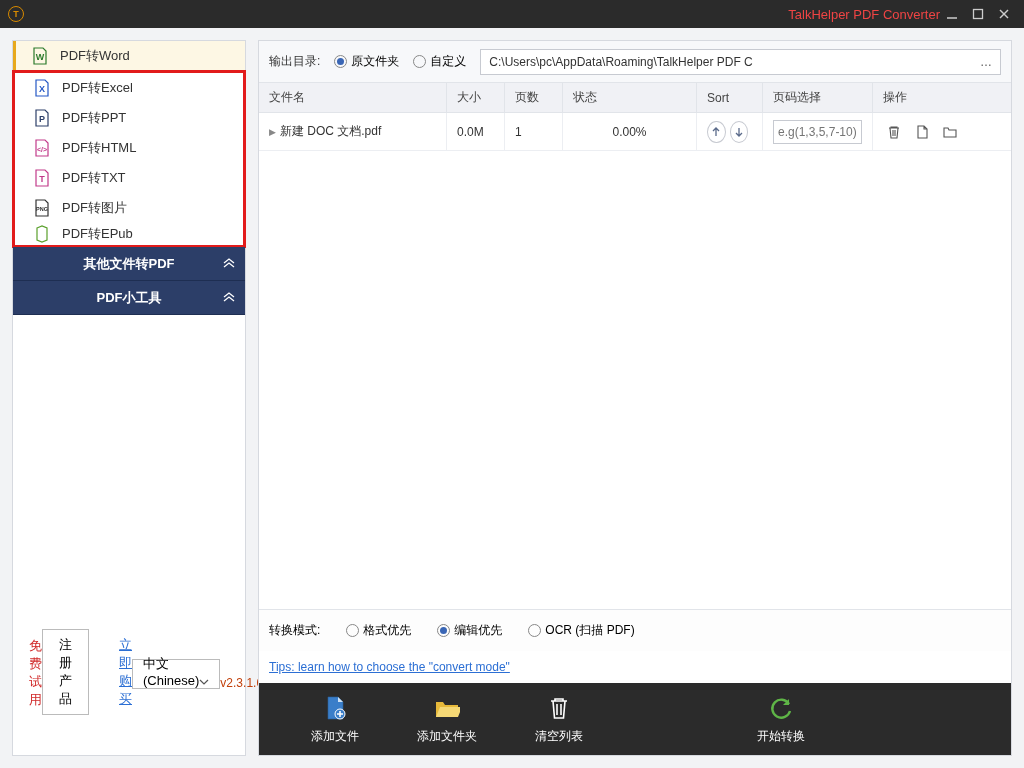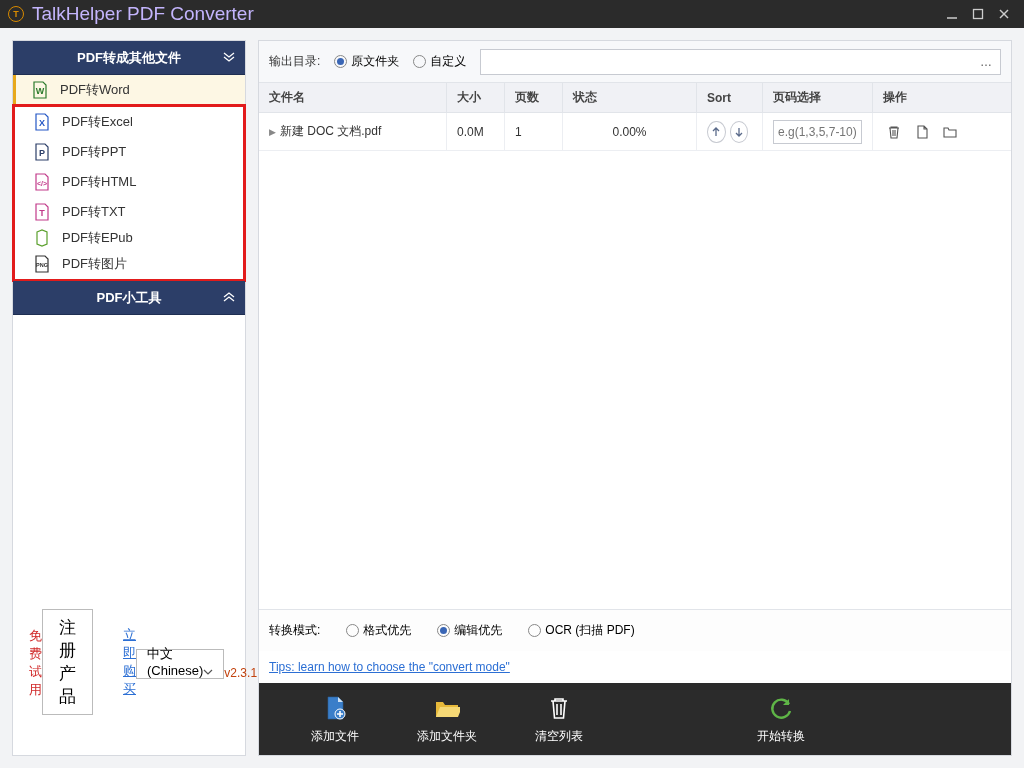--- a/index.html
+++ b/index.html
@@ -2,57 +2,57 @@
 <html><head>
 <meta charset="utf-8">
 <style>
 * { box-sizing: border-box; margin: 0; padding: 0; font-family: "Microsoft YaHei", Arial, sans-serif; }
 body { width: 1024px; height: 768px; background: #4a4a4a; overflow: hidden; font-size: 12px; }
 
 .window { width: 1024px; height: 768px; display: flex; flex-direction: column; background: #f0f0f0; }
 
 .titlebar { height: 28px; background: #2b2b2b; display: flex; align-items: center; padding: 0 8px; }
 .titlebar .logo { width: 16px; height: 16px; border-radius: 50%; border: 1px solid #d88a00; background: #2b2b2b; display:flex; align-items:center; justify-content:center; color:#d88a00; font-size:9px; font-weight:bold; margin-right: 8px; }
-.titlebar .title { color: #c4b5fd; font-size: 19px; flex: 1; }
+.titlebar .title { color: #ef4444; font-size: 13px; flex: 1; text-align: right; }
 .titlebar .winbtns { display: flex; gap: 2px; }
 .titlebar .winbtn { width: 24px; height: 20px; display: flex; align-items: center; justify-content: center; color: #ccc; cursor: pointer; font-size: 12px; }
 .titlebar .winbtn svg { width: 12px; height: 12px; }
 
 .body { flex: 1; display: flex; padding: 12px; gap: 12px; background: #f2f3f5; }
 
 .sidebar { width: 234px; display: flex; flex-direction: column; background: #fff; border: 1px solid #d6d9df; }
 .accordion-hdr { height: 34px; background: #2c3e68; color: #fff; display: flex; align-items: center; justify-content: center; font-size: 13px; font-weight: bold; position: relative; border-bottom: 1px solid #1e2e52; cursor: pointer; }
 .accordion-hdr .chev { position: absolute; right: 10px; font-size: 10px; }
 .options { }
 .opt { height: 30px; display: flex; align-items: center; padding-left: 16px; gap: 12px; cursor: pointer; color: #333; font-size: 13px; border-left: 3px solid transparent; }
 .opt.selected { background: #fdf7e4; border-left: 3px solid #e7a81b; }
 .opt .ic { width: 16px; height: 18px; display:flex; align-items:center; justify-content:center; }
 .opt .ic svg { width: 16px; height: 18px; }
 
 .redbox { border: 3px solid #e21b1b; margin: -1px; padding-top: 0; }
 
 .sidebar-footer { margin-top: auto; padding: 12px 16px 18px; display: flex; flex-direction: row; align-items: center; }
 .trial { color: #d02828; font-size: 13px; margin-bottom: 20px; }
 .regrow { display: flex; align-items: center; gap: 30px; width: 100%; justify-content: center; margin-bottom: 22px; }
-.regbtn { border: 1px solid #bbb; background: #fff; padding: 6px 16px; font-size: 17px; cursor: pointer; }
+.regbtn { border: 1px solid #bbb; background: #fff; padding: 6px 16px; font-size: 13px; cursor: pointer; }
 .buylink { color: #2c6fd4; font-size: 13px; text-decoration: underline; cursor: pointer; }
 .langsel { width: 100%; height: 30px; border: 1px solid #bbb; background: #fff; display: flex; align-items: flex-end; padding: 0 10px; justify-content: space-between; font-size: 13px; cursor: pointer; margin-bottom: 18px; }
 .ver { color: #c2410c; font-size: 12px; }
 
 .main { flex: 1; display: flex; flex-direction: column; background: #fff; border: 1px solid #d6d9df; }
 .outrow { height: 42px; display: flex; align-items: center; padding: 0 10px; gap: 14px; border-bottom: 1px solid #e1e4e9; background: #f7f8fa; }
 .outlbl { color: #333; font-size: 12px; }
 .radio { display: flex; align-items: center; gap: 4px; font-size: 12px; cursor: pointer; }
 .radio .dot { width: 13px; height: 13px; border-radius: 50%; border: 1px solid #888; display:flex; align-items:center; justify-content:center; }
 .radio.sel .dot::after { content:""; width: 7px; height: 7px; background: #3a66b5; border-radius: 50%; }
 .pathbox { flex: 1; height: 26px; border: 1px solid #c7cad1; background: #fff; display: flex; align-items: center; padding: 0 8px; font-size: 12px; color: #333; overflow: hidden; white-space: nowrap; cursor:pointer; }
 .pathbox .ell { margin-left: auto; color: #555; }
 
 .thead { height: 30px; display: flex; background: #f0f1f5; border-bottom: 1px solid #e1e4e9; }
-.th { display: flex; align-items: center; padding: 0 10px; color: #444; font-size: 12px; border-right: 1px solid #e1e4e9; font-weight: bold; }
+.th { display: flex; align-items: center; padding: 0 10px; color: #444; font-size: 12px; border-right: 1px solid #e1e4e9; }
 .th.last { border-right: none; }
 
 .col-name { width: 188px; }
 .col-size { width: 58px; }
 .col-pages{ width: 58px; }
 .col-status{ width: 134px; }
 .col-sort { width: 66px; }
 .col-range{ width: 110px; }
 .col-ops  { width: 120px; }
 
@@ -103,28 +103,20 @@
             <line x1="2" y1="2" x2="10" y2="10" stroke="#ccc" stroke-width="1.5"></line>
             <line x1="10" y1="2" x2="2" y2="10" stroke="#ccc" stroke-width="1.5"></line>
           </svg>
       </div>
     </div>
   </div>
 
   <div class="body">
 
     <div class="sidebar">
-      <div class="accordion-hdr">
-        <span>PDF转成其他文件</span>
-        <span class="chev">
-          <svg width="12" height="10" viewBox="0 0 12 10">
-              <path d="M1 1 L6 5 L11 1 M1 5 L6 9 L11 5" fill="none" stroke="#fff" stroke-width="1.3"></path>
-            </svg>
-        </span>
-      </div>
       <div class="options">
         <div class="opt selected">
           <span class="ic">
             <svg viewBox="0 0 16 18">
                 <path d="M2 1 h9 l3 3 v13 h-12 z" fill="none" stroke="#2b7a2b" stroke-width="1.2"></path>
                 <text x="8" y="13" text-anchor="middle" font-size="9" fill="#2b7a2b" font-weight="bold">W</text>
               </svg>
           </span>
           <span>PDF转Word</span>
         </div>
@@ -158,38 +150,46 @@
           </div>
           <div class="opt">
             <span class="ic">
               <svg viewBox="0 0 16 18">
                   <path d="M2 1 h9 l3 3 v13 h-12 z" fill="none" stroke="#c23a8a" stroke-width="1.2"></path>
                   <text x="8" y="13" text-anchor="middle" font-size="9" fill="#c23a8a" font-weight="bold">T</text>
                 </svg>
             </span>
             <span>PDF转TXT</span>
           </div>
-          <div class="opt" style="height:22px; overflow:hidden;">
-            <span class="ic">
-              <svg viewBox="0 0 16 18">
-                  <path d="M3 3 l5 -2 l5 2 v12 l-5 2 l-5 -2 z" fill="none" stroke="#5aa02c" stroke-width="1.2"></path>
-                </svg>
-            </span>
-            <span>PDF转EPub</span>
-          </div>
           <div class="opt">
             <span class="ic">
               <svg viewBox="0 0 16 18">
                   <path d="M2 1 h9 l3 3 v13 h-12 z" fill="none" stroke="#333" stroke-width="1.2"></path>
                   <text x="8" y="12" text-anchor="middle" font-size="5.5" fill="#333" font-weight="bold">PNG</text>
                 </svg>
             </span>
             <span>PDF转图片</span>
           </div>
-        </div>
+          <div class="opt" style="height:22px; overflow:hidden;">
+            <span class="ic">
+              <svg viewBox="0 0 16 18">
+                  <path d="M3 3 l5 -2 l5 2 v12 l-5 2 l-5 -2 z" fill="none" stroke="#5aa02c" stroke-width="1.2"></path>
+                </svg>
+            </span>
+            <span>PDF转EPub</span>
+          </div>
+        </div>
+      </div>
+      <div class="accordion-hdr">
+        <span>其他文件转PDF</span>
+        <span class="chev">
+          <svg width="12" height="10" viewBox="0 0 12 10">
+              <path d="M1 9 L6 5 L11 9 M1 5 L6 1 L11 5" fill="none" stroke="#fff" stroke-width="1.3"></path>
+            </svg>
+        </span>
       </div>
       <div class="accordion-hdr">
         <span>PDF小工具</span>
         <span class="chev">
           <svg width="12" height="10" viewBox="0 0 12 10">
               <path d="M1 9 L6 5 L11 9 M1 5 L6 1 L11 5" fill="none" stroke="#fff" stroke-width="1.3"></path>
             </svg>
         </span>
       </div>
 
@@ -216,20 +216,21 @@
         <span class="outlbl">输出目录:</span>
         <label class="radio sel">
           <span class="dot"></span>
           <span>原文件夹</span>
         </label>
         <label class="radio">
           <span class="dot"></span>
           <span>自定义</span>
         </label>
         <div class="pathbox">
+          <span>C:\Users\pc\AppData\Roaming\TalkHelper PDF C</span>
           <span class="ell">…</span>
         </div>
       </div>
 
       <div class="thead">
         <div class="th col-name">文件名</div>
         <div class="th col-size">大小</div>
         <div class="th col-pages">页数</div>
         <div class="th col-status">状态</div>
         <div class="th col-sort">Sort</div>

